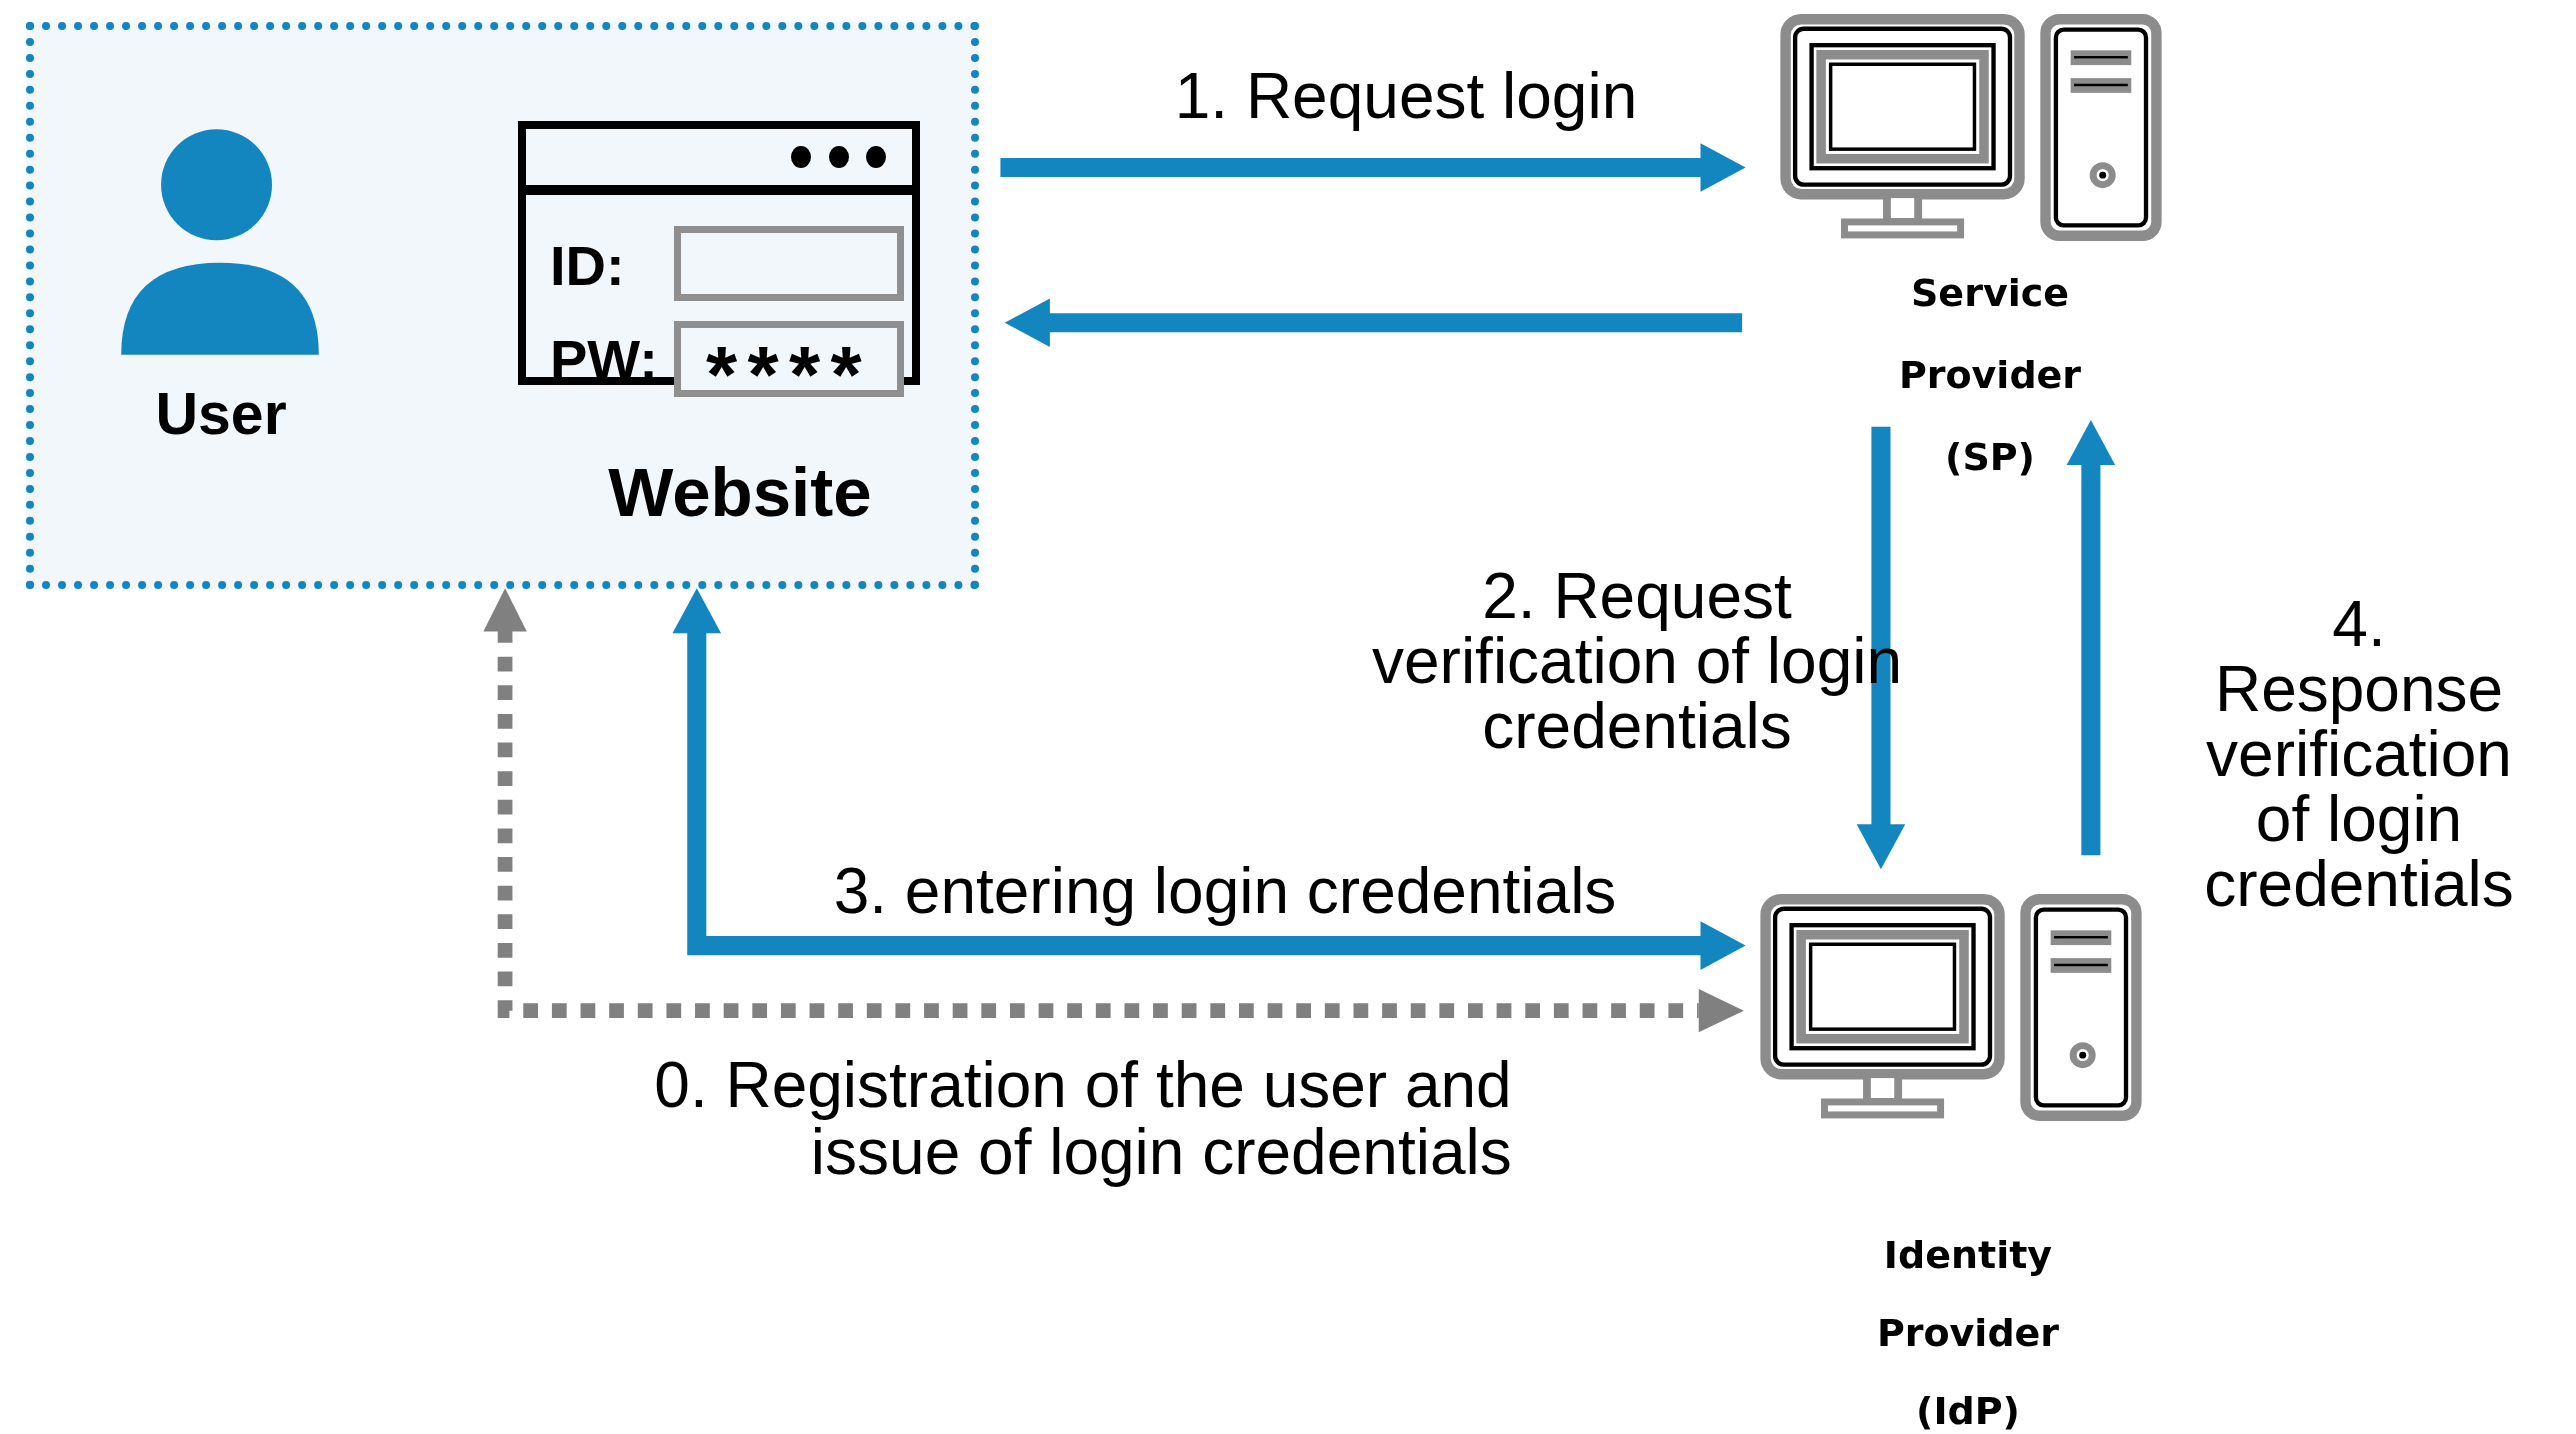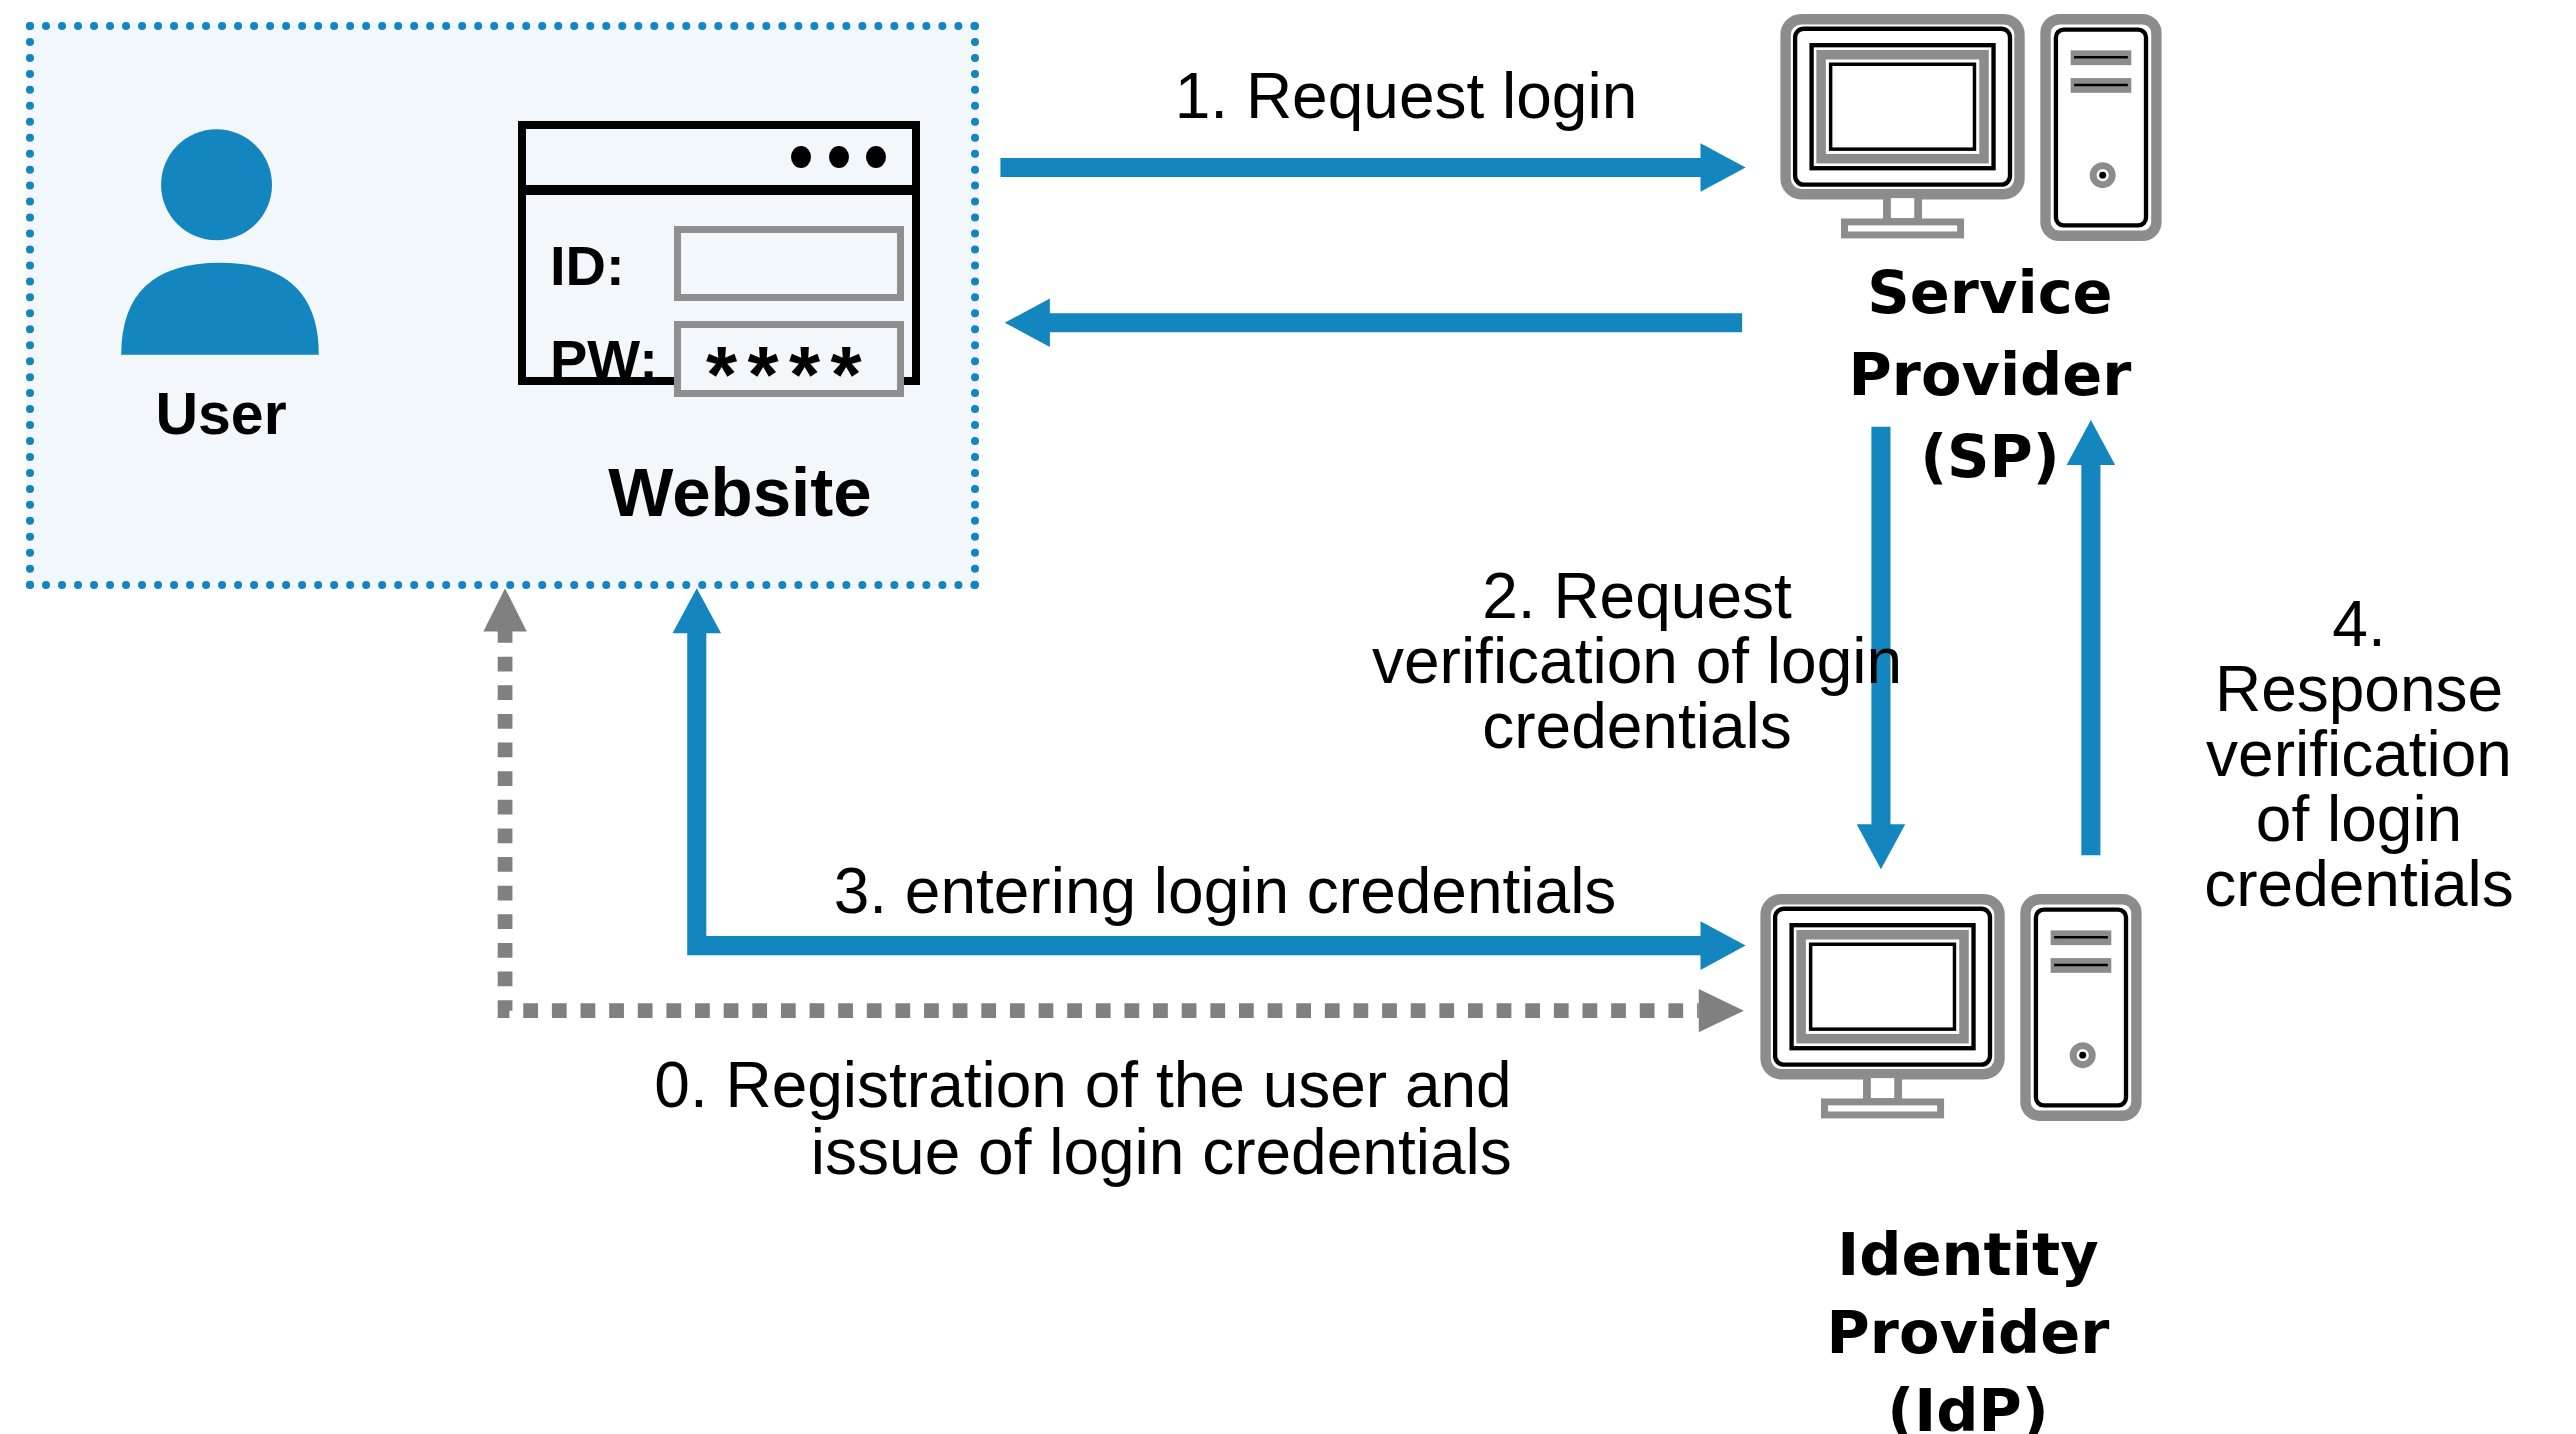--- a/index.html
+++ b/index.html
@@ -59,21 +59,21 @@
     position:absolute;left:717px;top:453px;transform:translateX(-50%);
     font-size:69px;font-weight:bold;white-space:nowrap;margin-left:23px;
   }
   
   .node-svg{position:absolute;}
   .sp-icon{left:1780px;top:14px;width:382px;height:227px;}
   .idp-icon{left:1760px;top:894px;width:382px;height:227px;}
   .node-label{
     position:absolute;transform:translateX(-50%);
     font-family:"DejaVu Sans","Liberation Sans",sans-serif;
-    font-size:59px;font-weight:bold;line-height:82px;
+    font-size:38px;font-weight:bold;line-height:82px;
     text-align:center;white-space:pre-line;
   }
   .sp-label{left:1990px;top:252px;}
   .idp-label{left:1968px;top:1216px;line-height:78px;}
   
   .flow-label{
     position:absolute;transform:translateX(-50%);
     font-size:64px;line-height:65px;text-align:center;white-space:pre-line;
   }
   .l1{left:1406px;top:66px;line-height:61px;}

